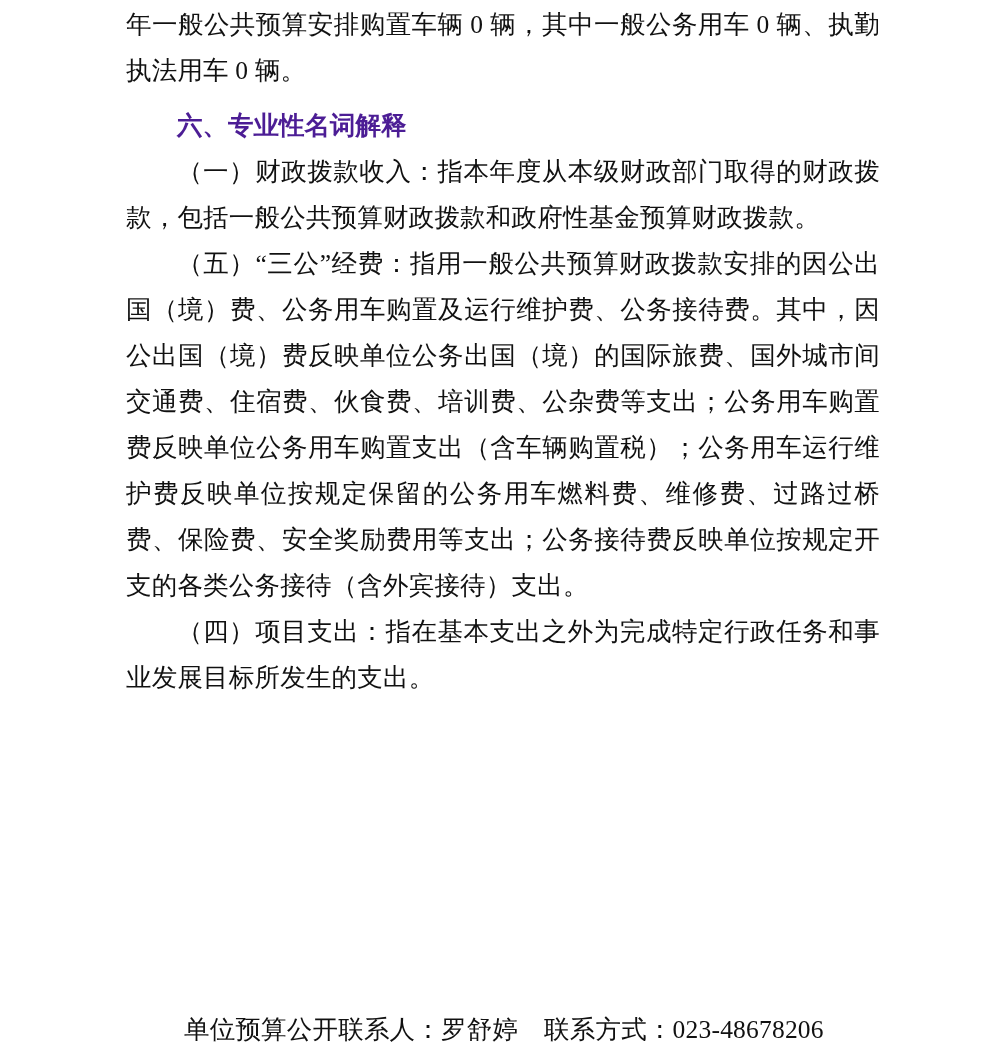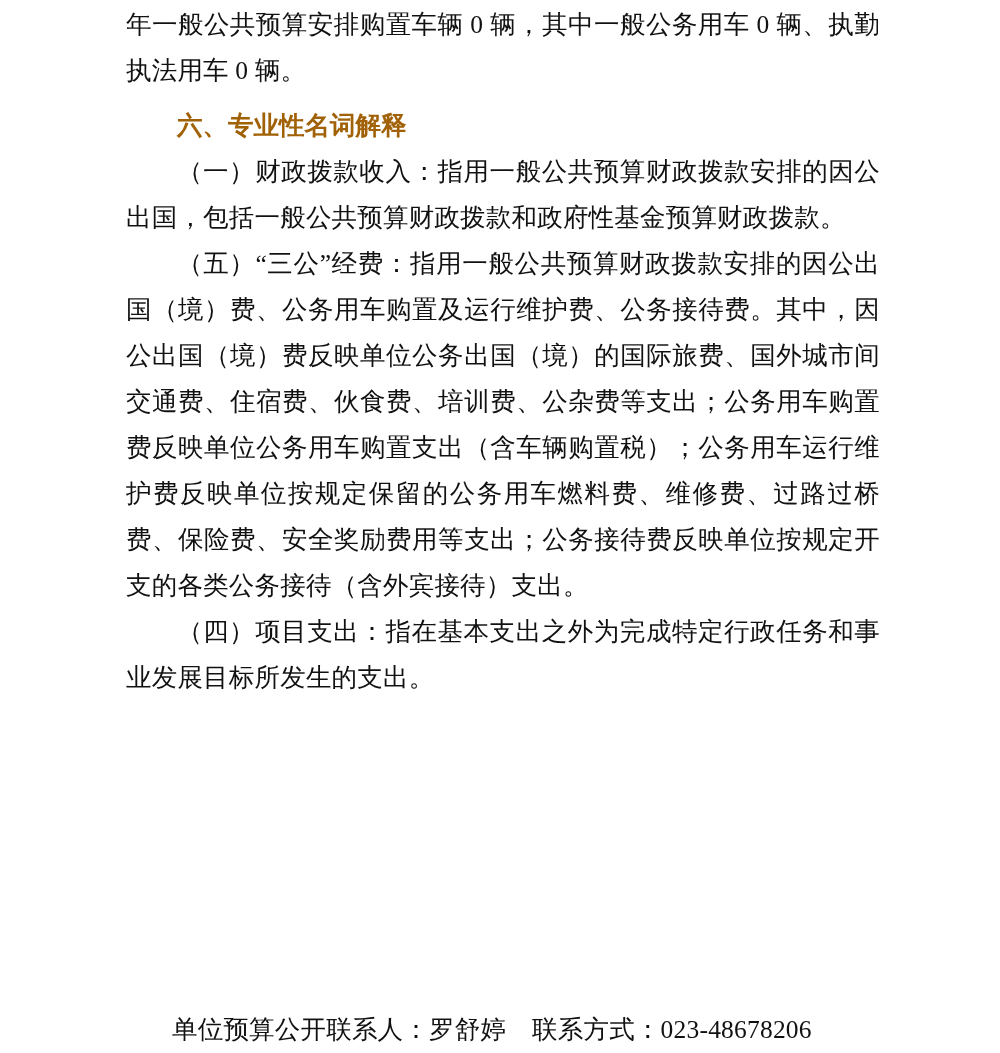--- a/index.html
+++ b/index.html
@@ -37,21 +37,21 @@
   }
   p.indent {
     text-indent: 51px;
   }
   p.heading {
     margin: 0;
     font-size: 25.5px;
     line-height: 46px;
     font-weight: bold;
     text-indent: 51px;
-    color: #a16207;
+    color: #4c1d95;
     font-family: "Liberation Serif", "DejaVu Serif", serif;
   }
   .lead {
     font-weight: normal;
   }
   .spacer-sm {
     height: 9px;
   }
   .contact {
     margin: 0;
@@ -60,39 +60,39 @@
     text-indent: 60px;
     letter-spacing: 0.2px;
     color: #111111;
   }
   .gap-wide {
     display: inline-block;
     width: 26px;
   }
   .footer-block {
     position: absolute;
-    left: 112px;
+    left: 124px;
     right: 120px;
     bottom: 0px;
   }
 </style>
 </head>
 <body>
 
 <div class="page">
   <div class="doc-body">
 
     <p class="para">年一般公共预算安排购置车辆 0 辆，其中一般公务用车 0 辆、执勤执法用车 0 辆。</p>
 
     <div class="spacer-sm"></div>
 
     <p class="heading">六、专业性名词解释</p>
 
     <p class="para indent">
-      <span class="lead">（一）财政拨款收入：</span><span>指用一般公共预算财政拨款安排的因公出国，包括一般公共预算财政拨款和政府性基金预算财政拨款。</span>
+      <span class="lead">（一）财政拨款收入：</span><span>指本年度从本级财政部门取得的财政拨款，包括一般公共预算财政拨款和政府性基金预算财政拨款。</span>
     </p>
 
 
 
     <p class="para indent">
       <span class="lead">（五）“三公”经费：</span><span>指用一般公共预算财政拨款安排的因公出国（境）费、公务用车购置及运行维护费、公务接待费。其中，因公出国（境）费反映单位公务出国（境）的国际旅费、国外城市间交通费、住宿费、伙食费、培训费、公杂费等支出；公务用车购置费反映单位公务用车购置支出（含车辆购置税）；公务用车运行维护费反映单位按规定保留的公务用车燃料费、维修费、过路过桥费、保险费、安全奖励费用等支出；公务接待费反映单位按规定开支的各类公务接待（含外宾接待）支出。</span>
     </p>
 
     <p class="para indent">
       <span class="lead">（四）项目支出：</span><span>指在基本支出之外为完成特定行政任务和事业发展目标所发生的支出。</span>

